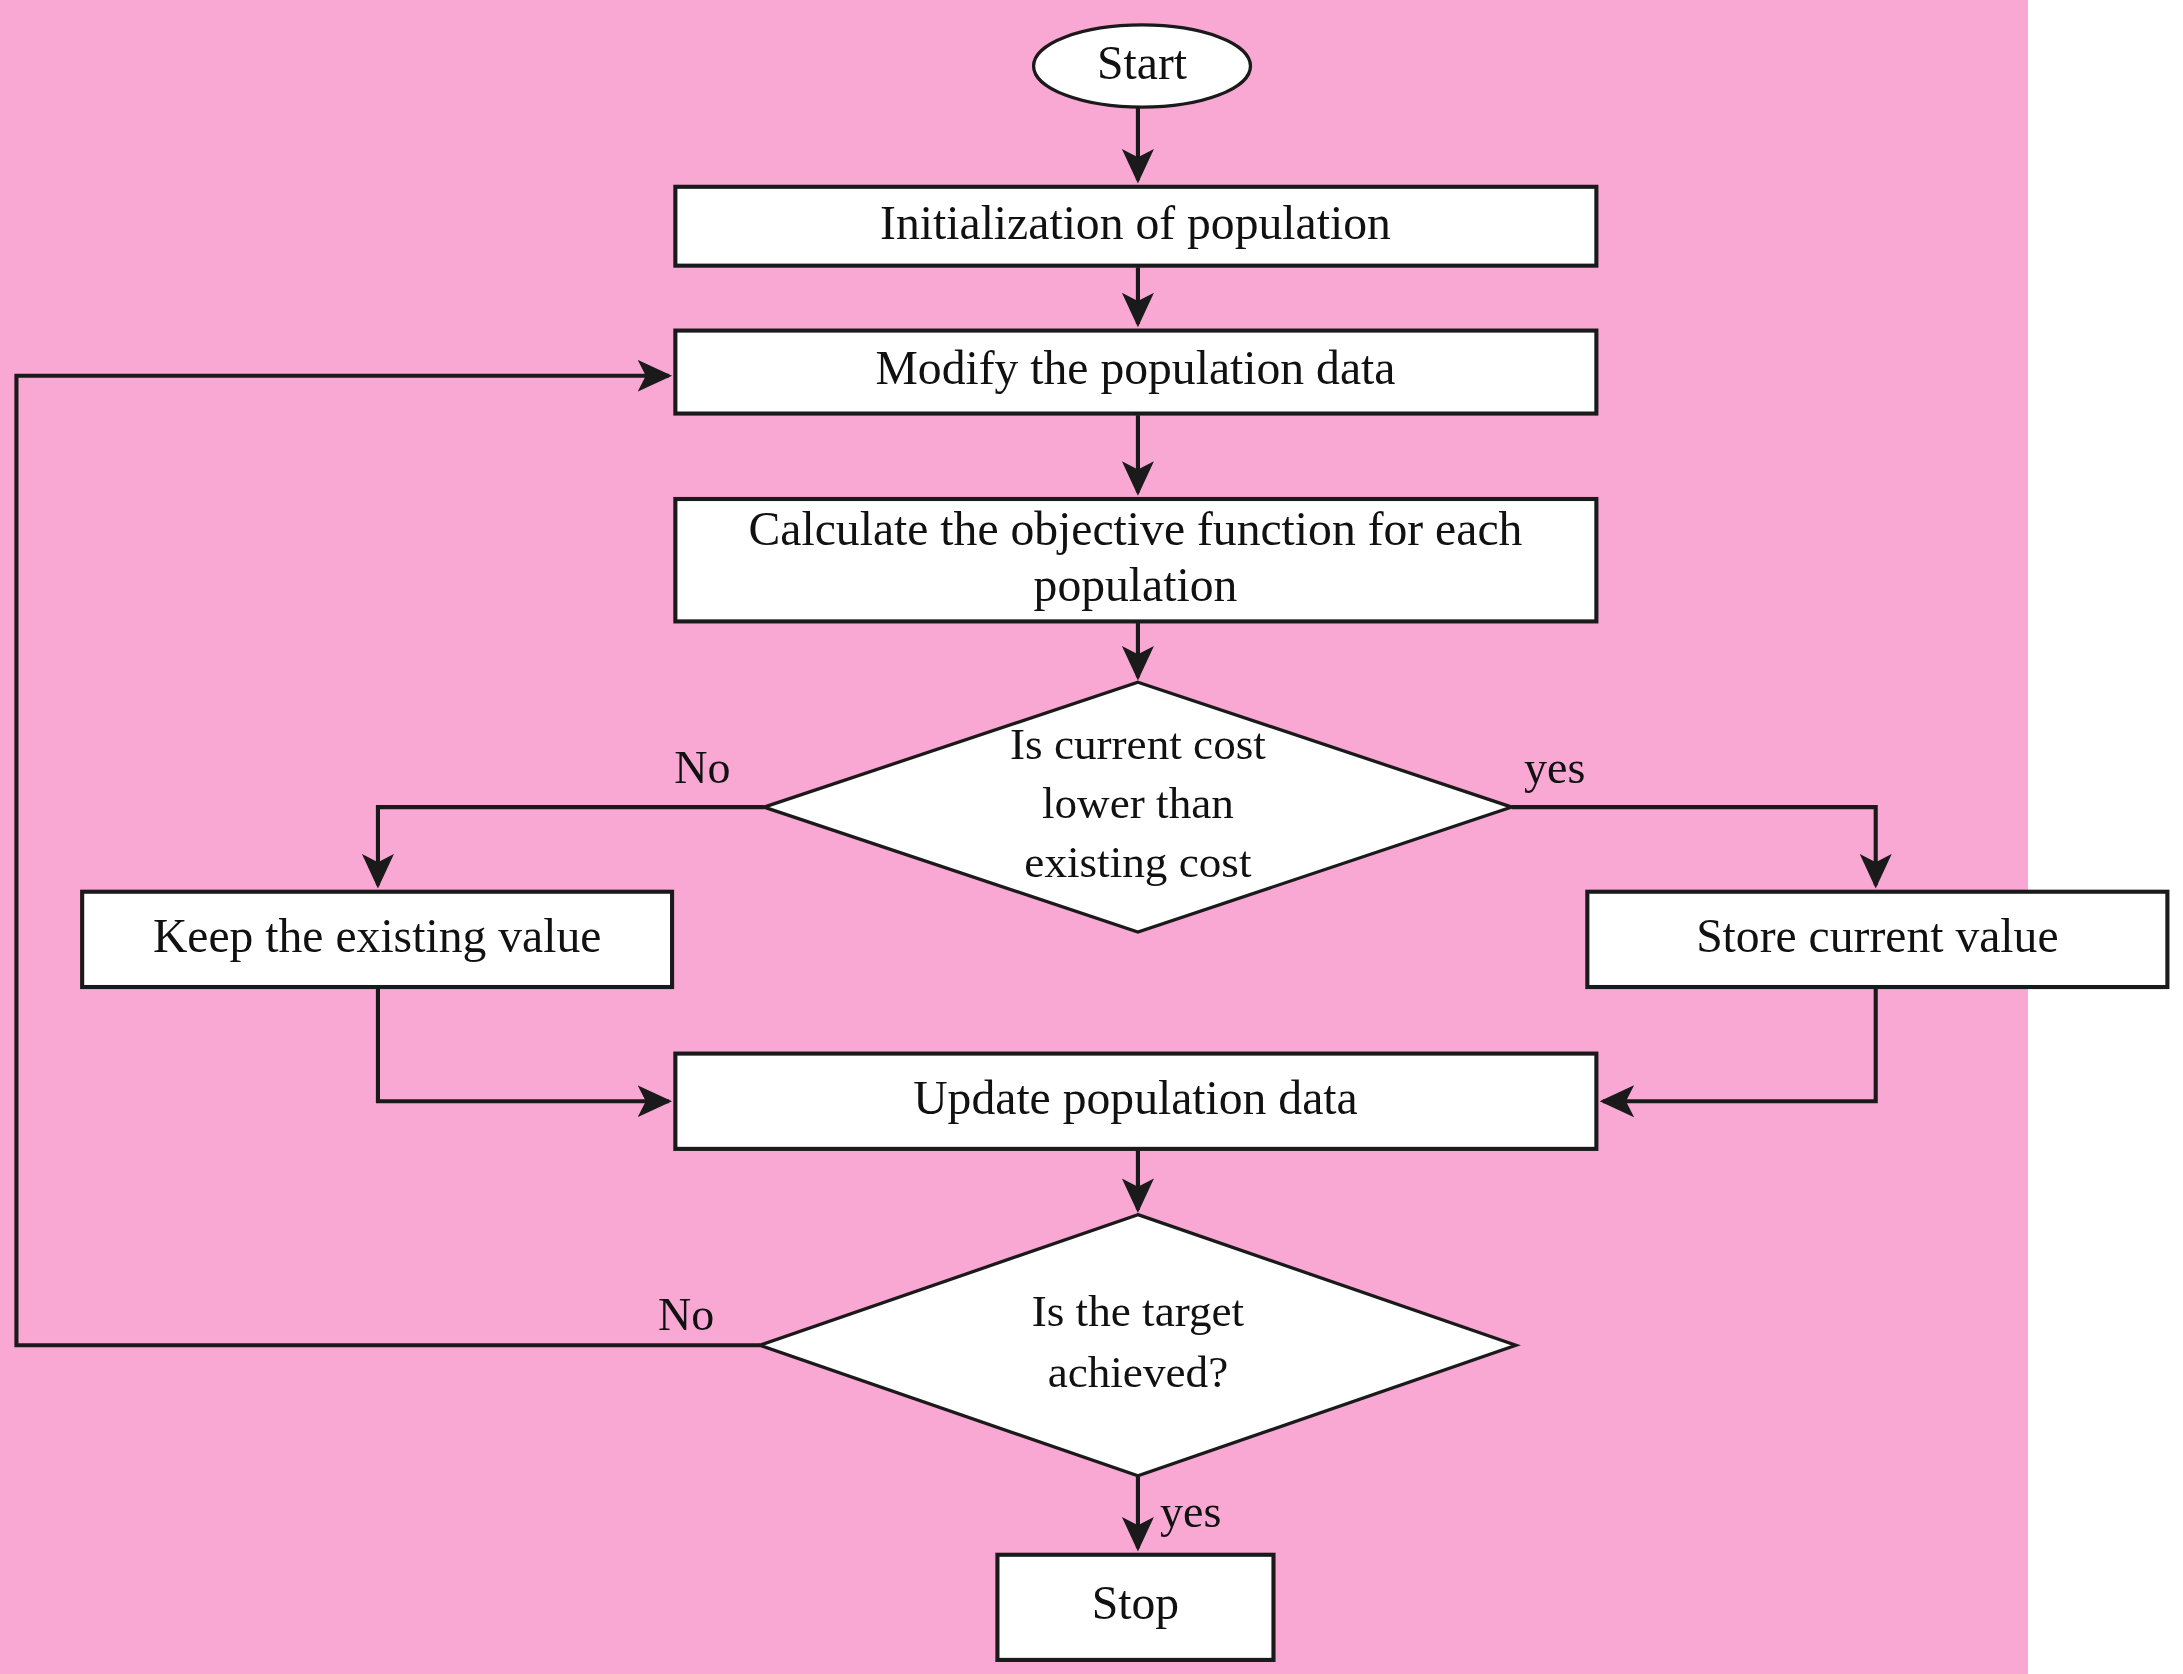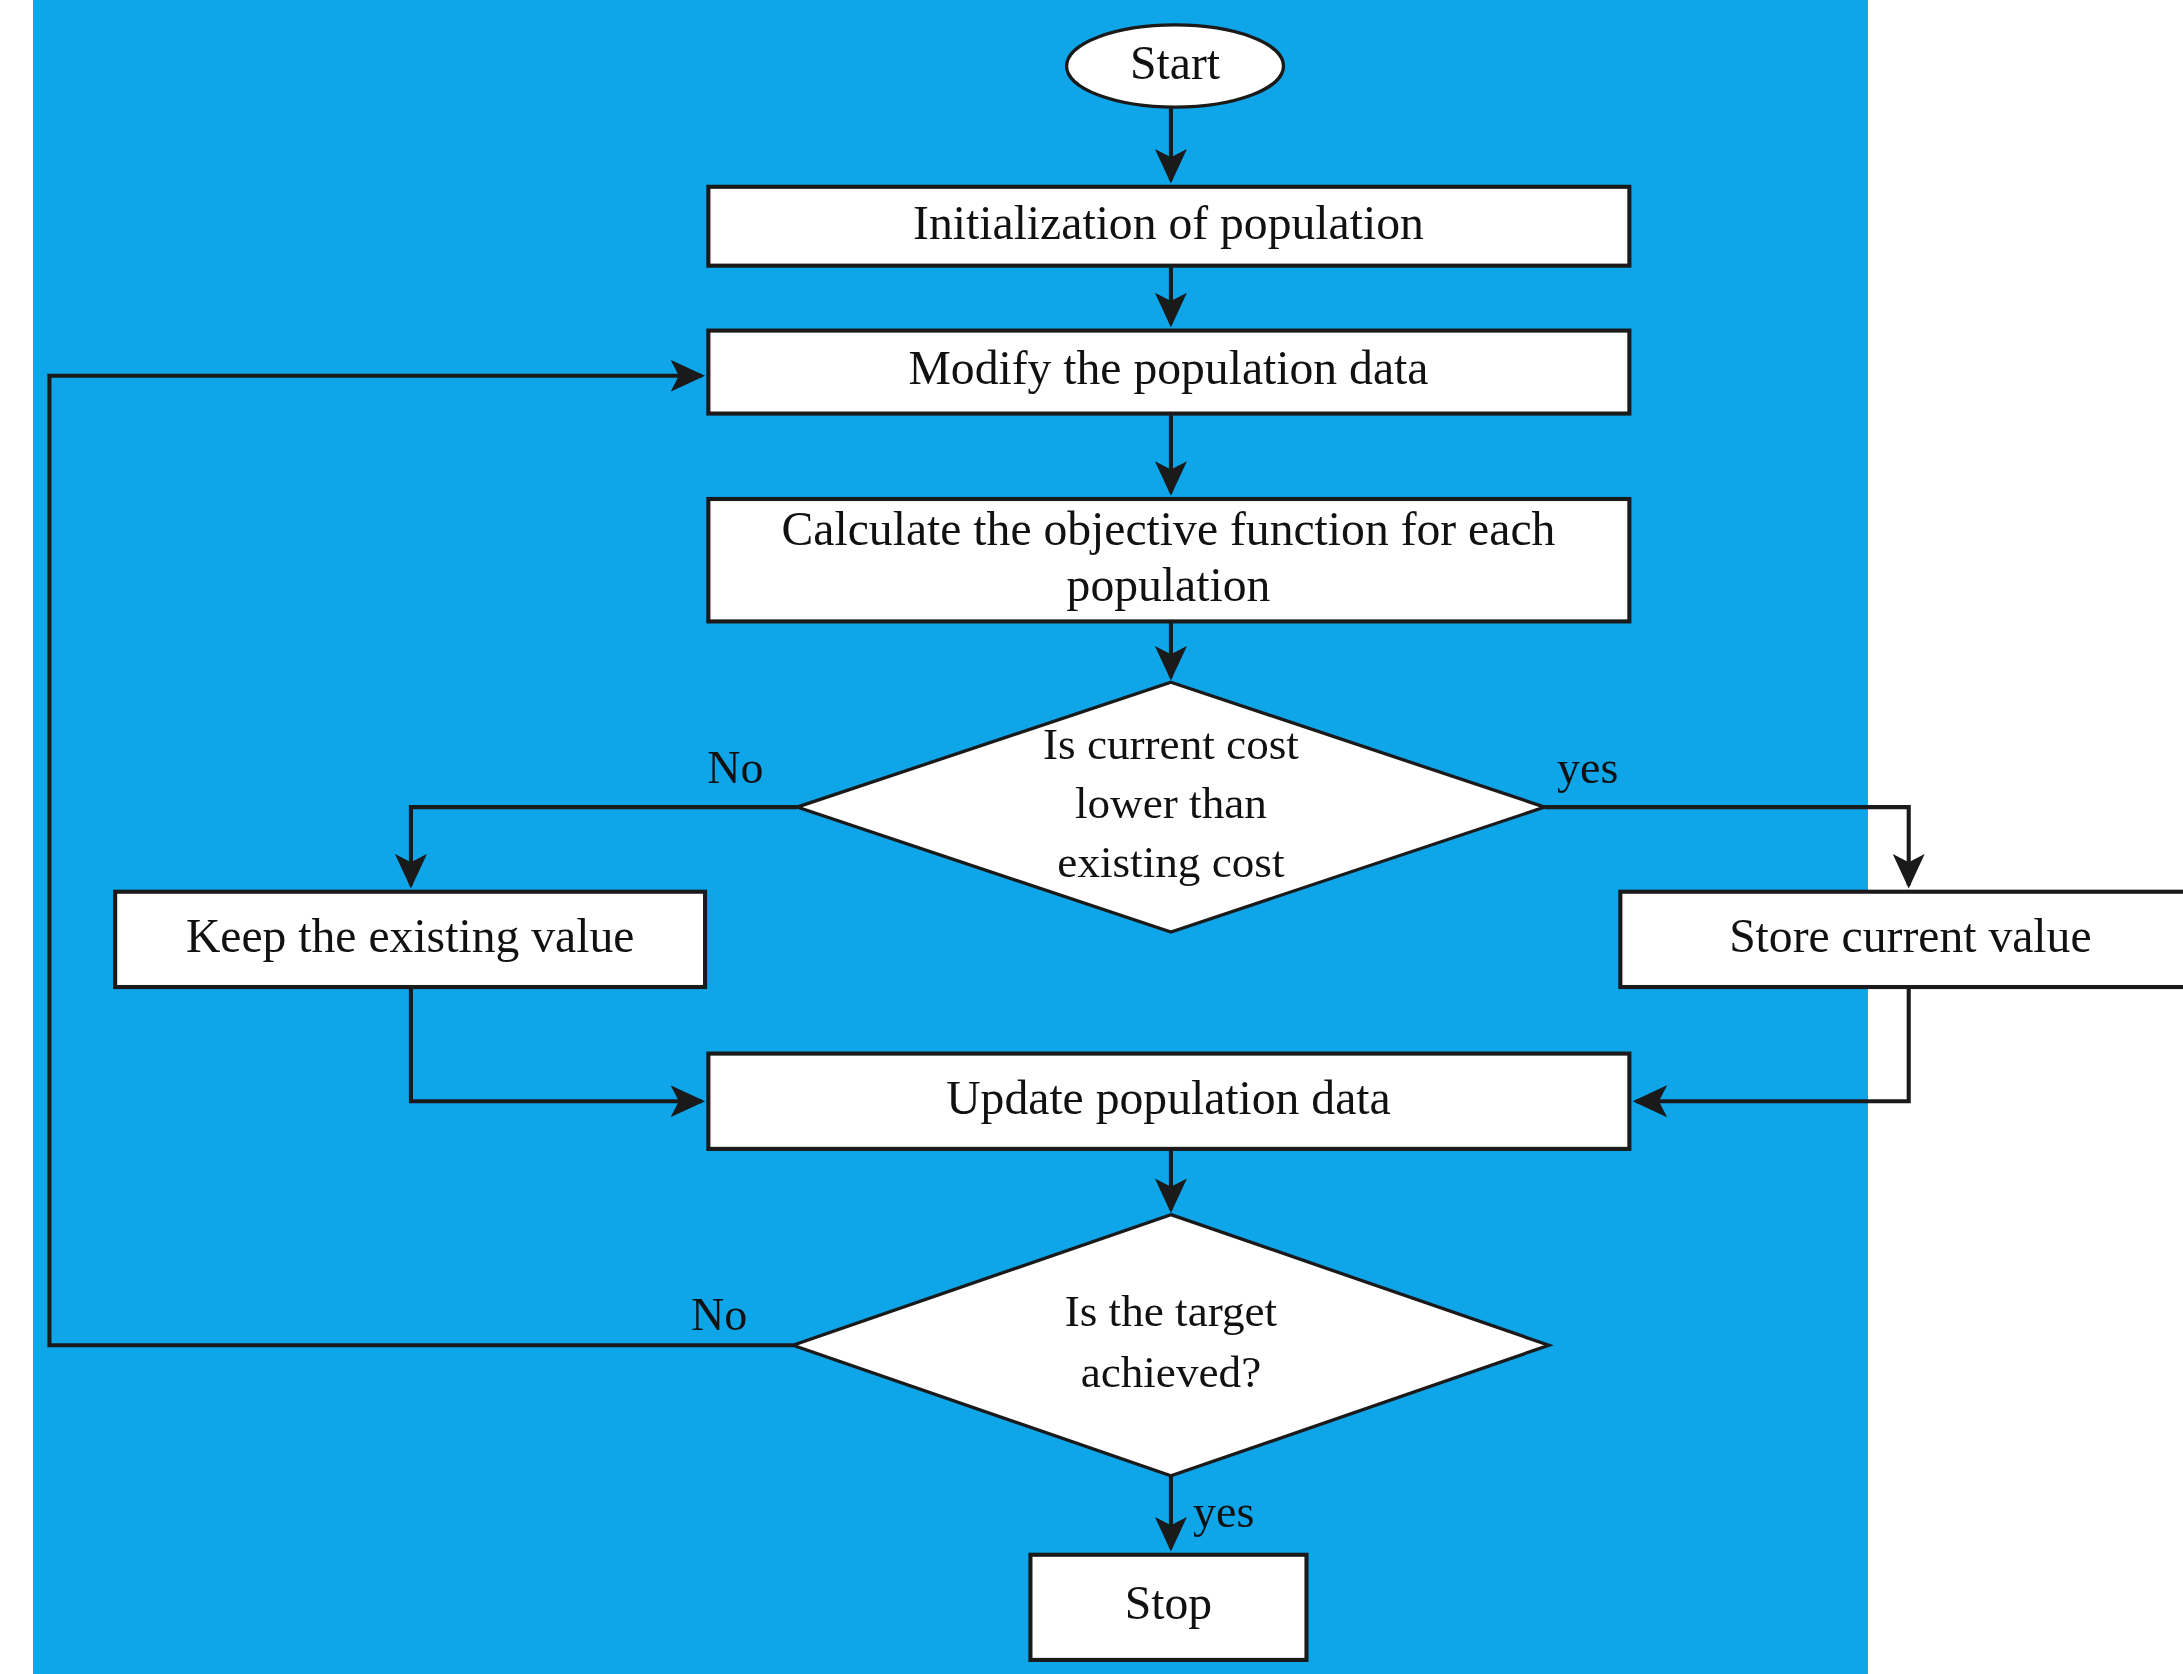--- a/index.html
+++ b/index.html
@@ -9,24 +9,23 @@
     background: #ffffff;
   }
   body {
     width: 2183px;
     height: 1675px;
     overflow: hidden;
     font-family: "Liberation Serif", "DejaVu Serif", serif;
   }
   #flowchart-root {
     position: relative;
-    width: 1835px;
+    width: 2028px;
     height: 1675px;
-    background: #0ea5e9;
-    margin-left: 33px;
+    background: #f9a8d4;
   }
   svg#flow-svg {
     display: block;
     width: 2183px;
     height: 1675px;
   }
   .node-shape {
     fill: #ffffff;
     stroke: #1a1a1a;
     stroke-width: 5;

